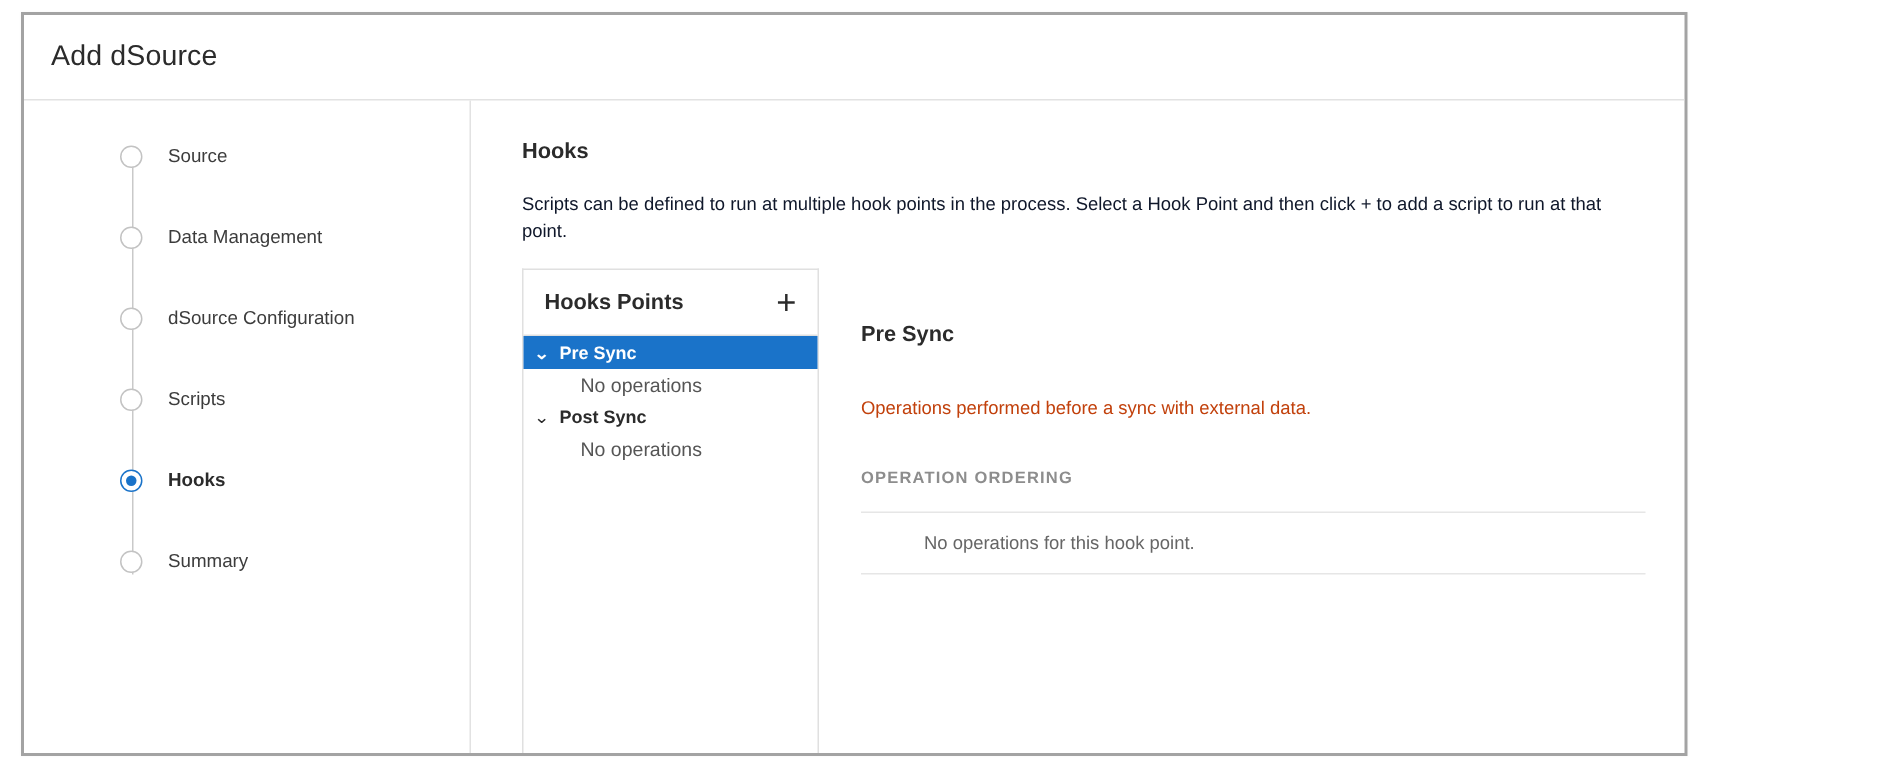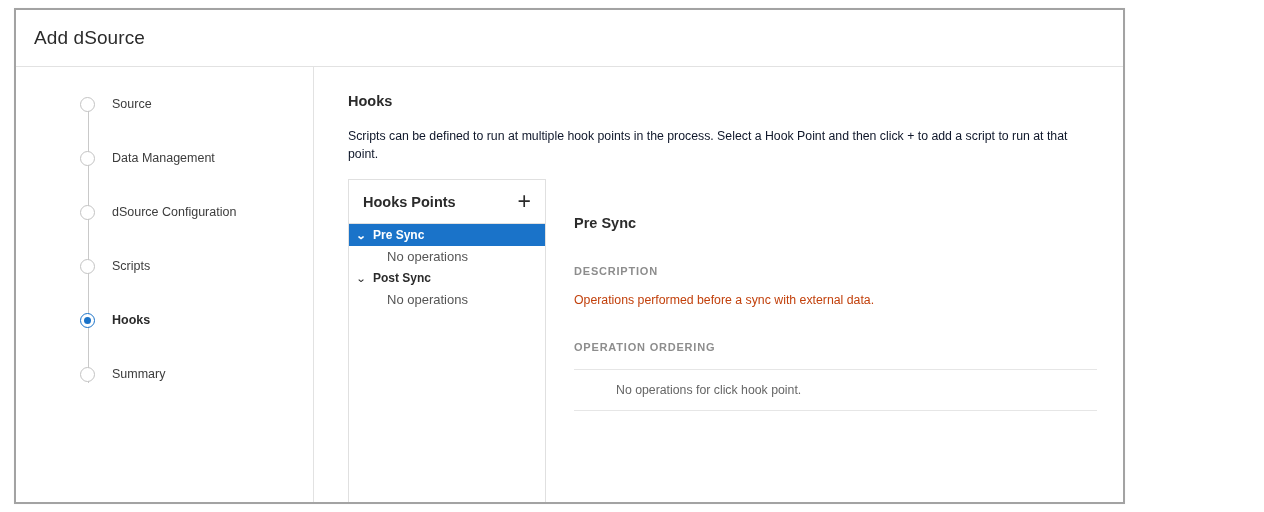--- a/index.html
+++ b/index.html
@@ -303,25 +303,24 @@
             <div class="hp-item">
               <span class="caret">⌄</span>
               <span class="hp-label">Post Sync</span>
             </div>
             <div class="hp-sub">No operations</div>
           </div>
 
           <div class="detail">
             <h3 class="detail-title">Pre Sync</h3>
 
-            <div class="section-label">DESCRIPTION</div>
             <div class="section-text">Operations performed before a sync with external data.</div>
 
             <div class="section-label">OPERATION ORDERING</div>
-            <div class="empty-row">No operations for click hook point.</div>
+            <div class="empty-row">No operations for this hook point.</div>
           </div>
 
         </div>
       </div>
 
     </div>
   </div>
 </div>
 
 </body></html>

